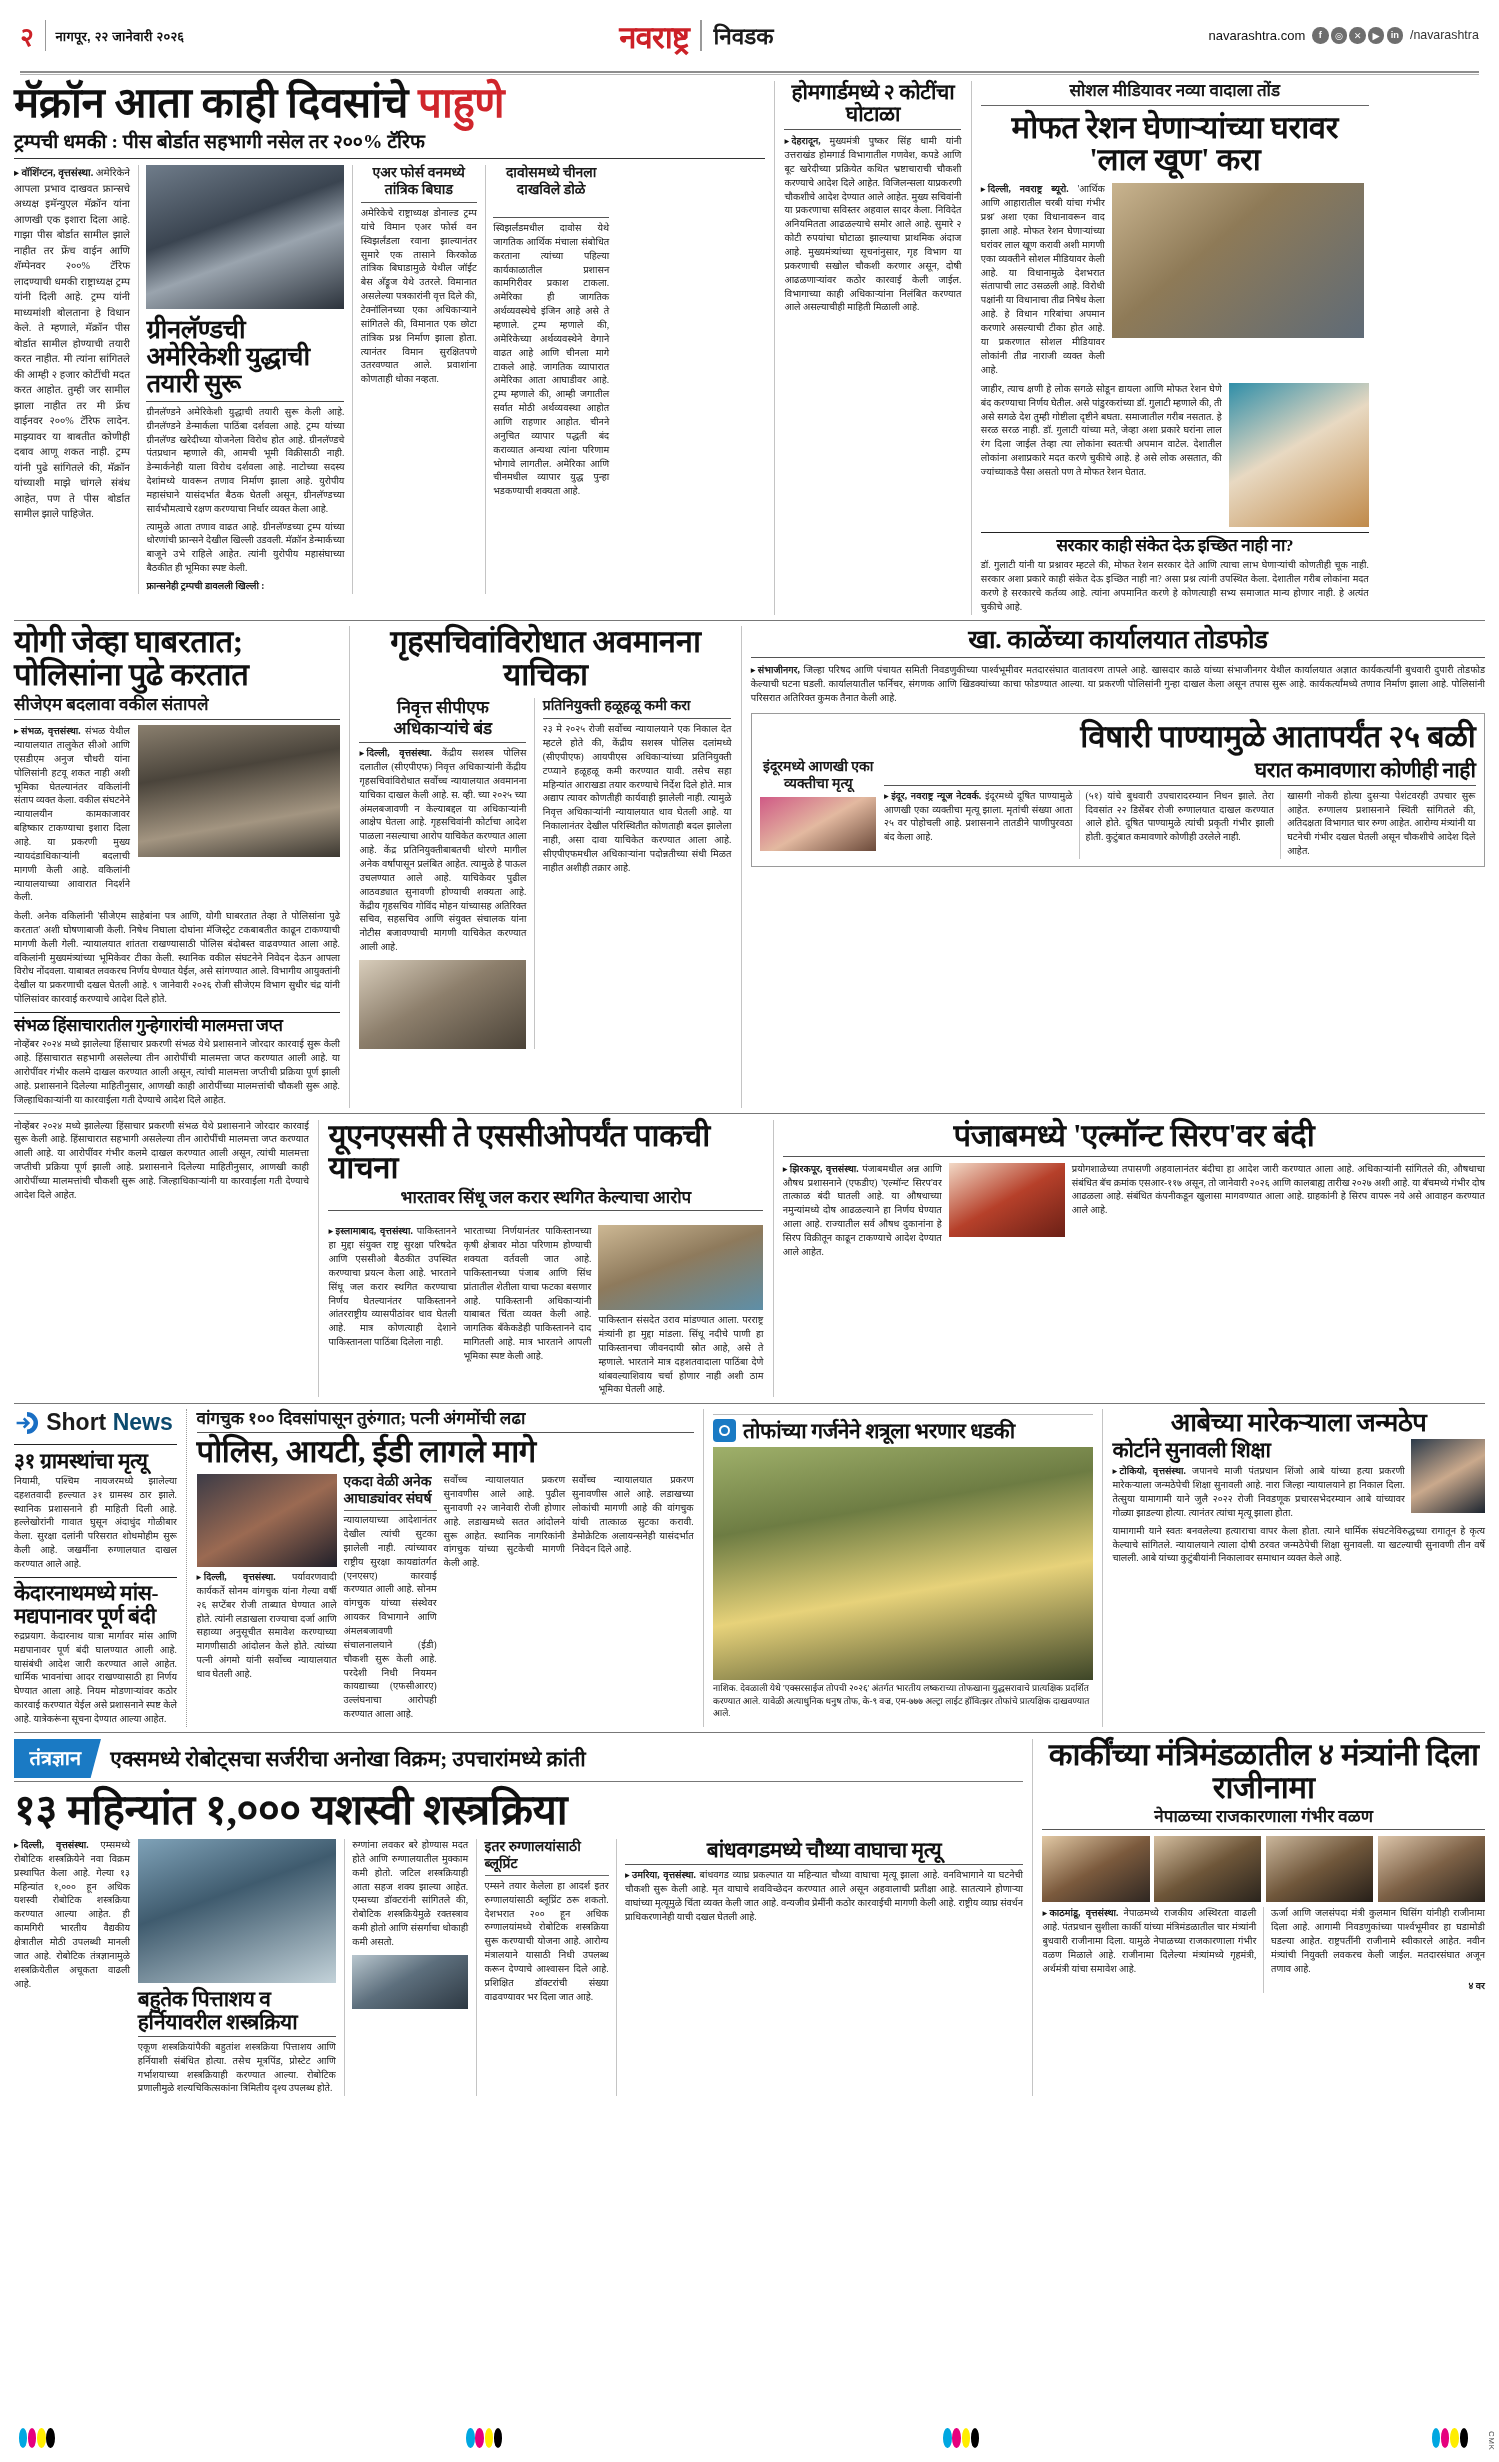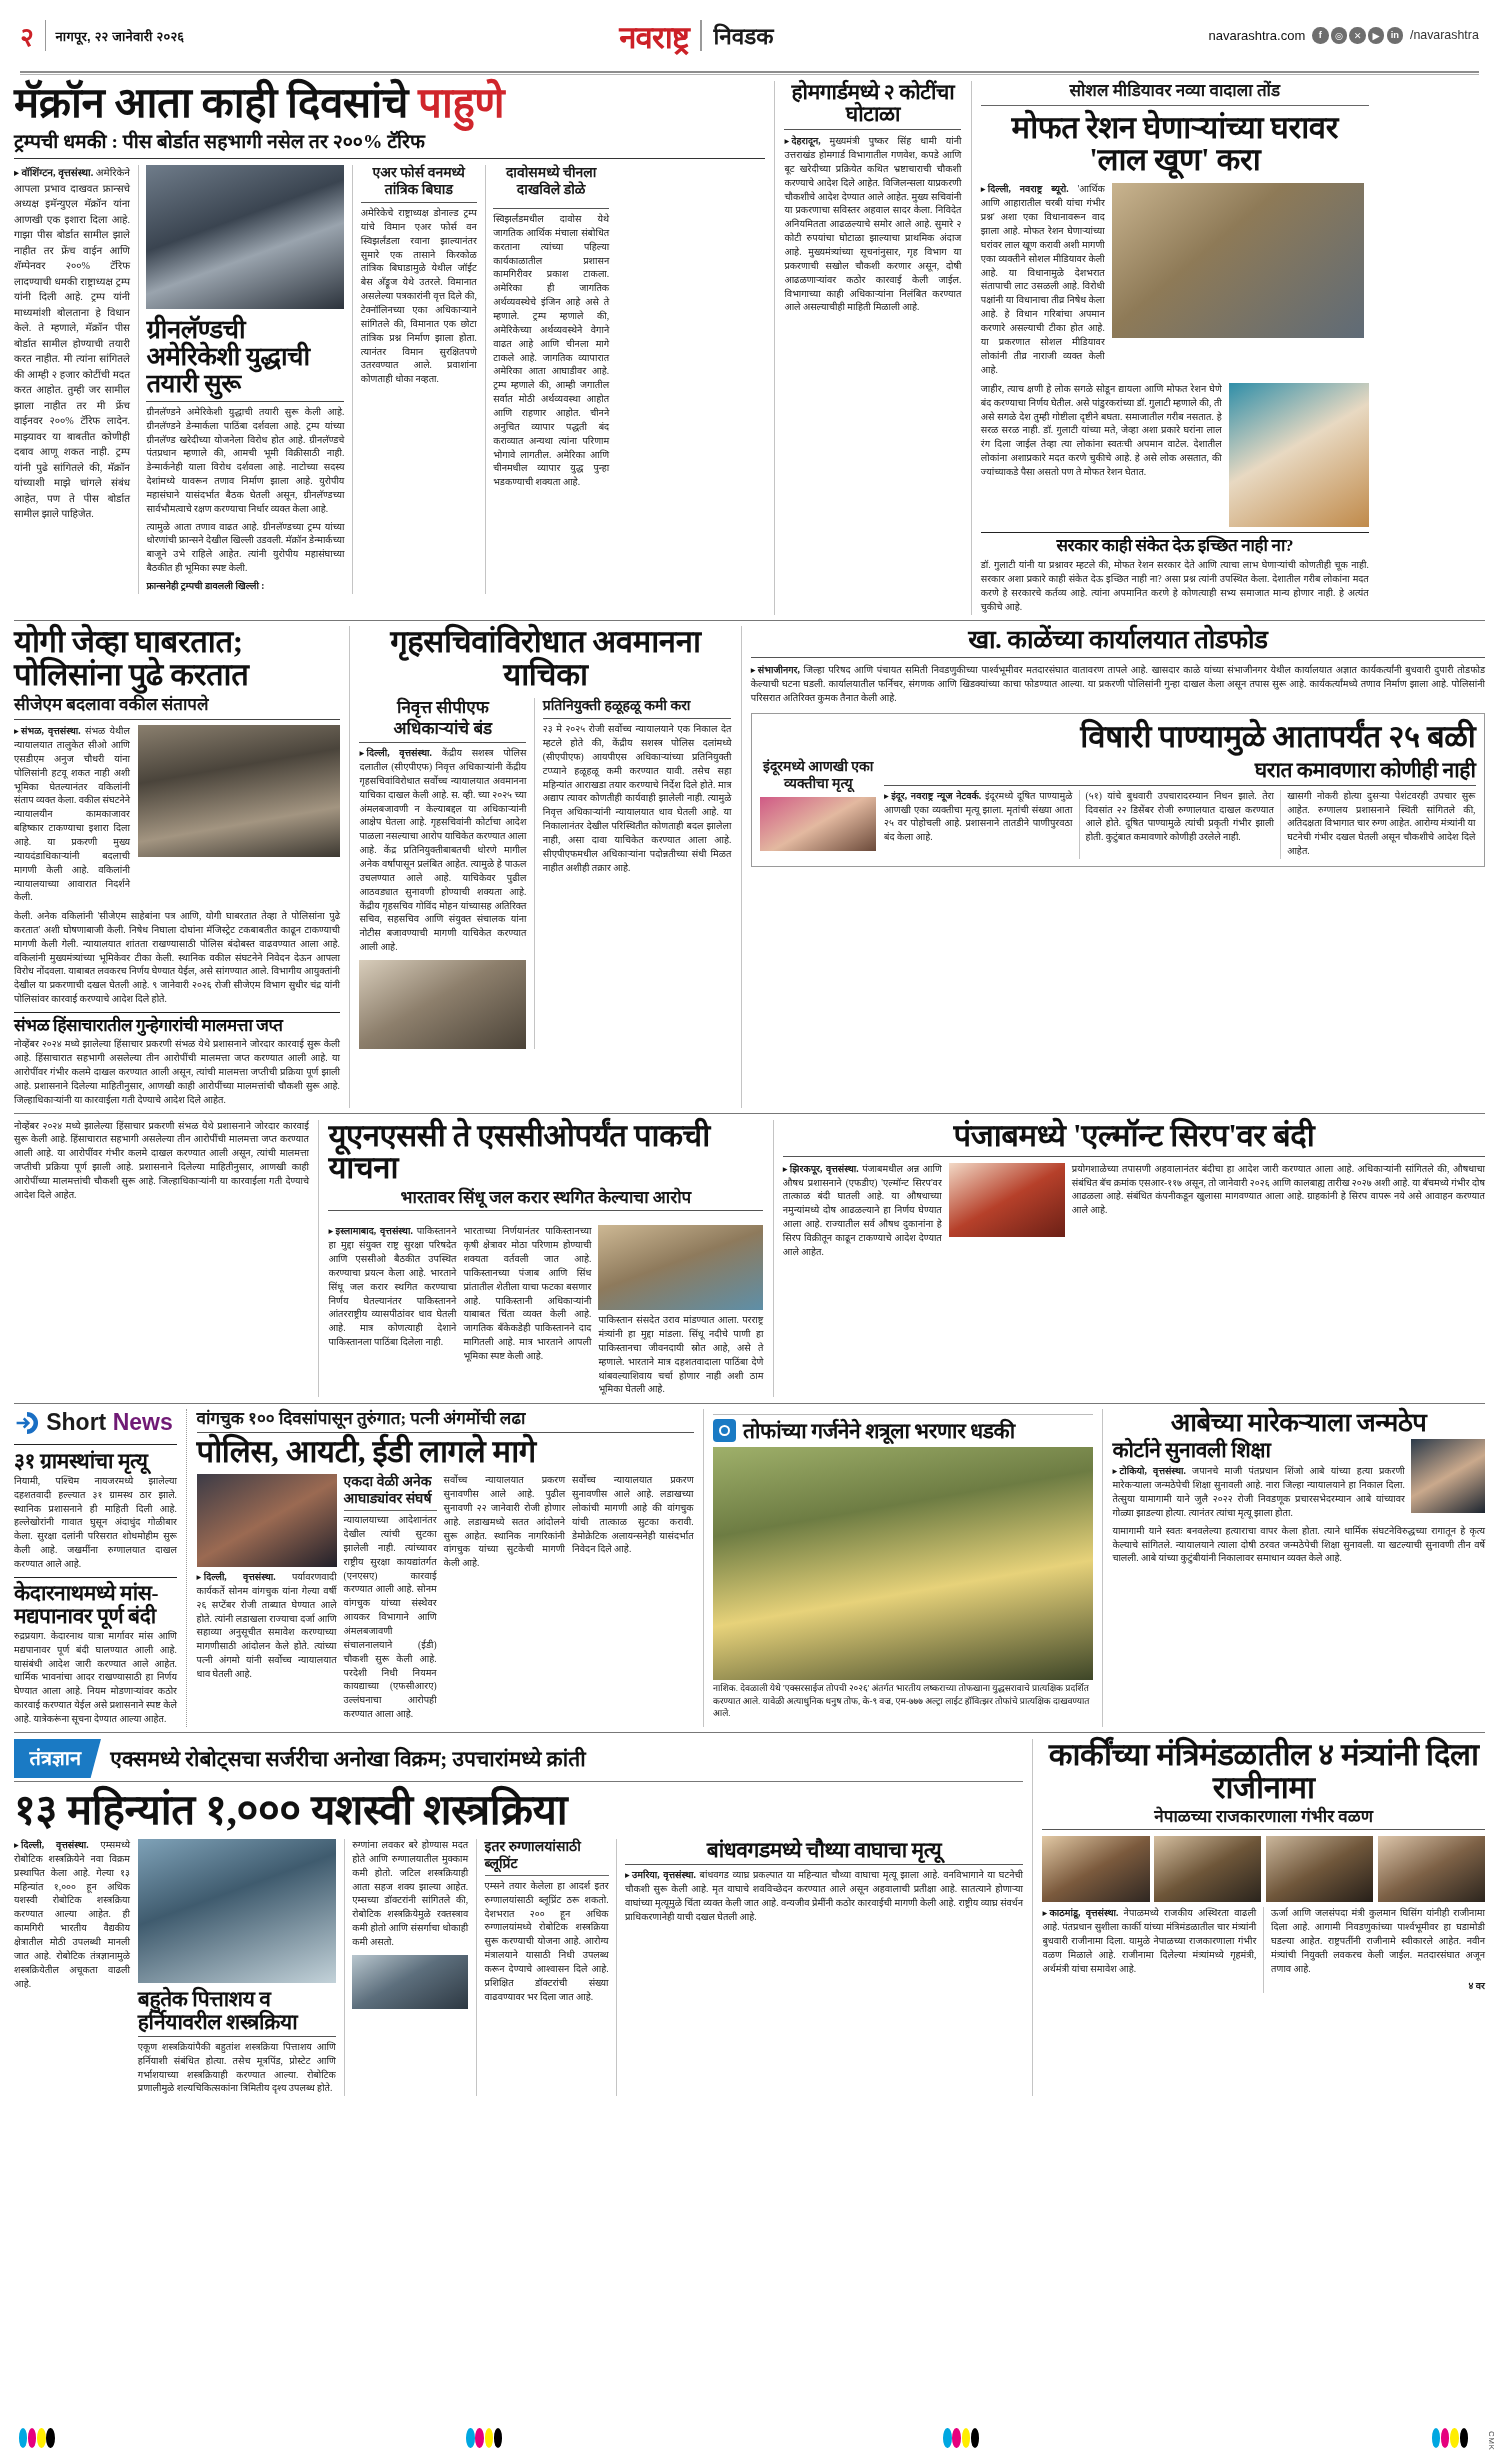--- a/index.html
+++ b/index.html
@@ -77,21 +77,21 @@
     font-size: 20px; padding: 5.4px 20px 7px 15.5px; font-family: "Liberation Serif", serif;
     clip-path: polygon(0 0, 100% 0, 88% 100%, 0 100%);
   }
   .sectag-wrap { display: flex; align-items: center; gap: 9.3px; }
   .sectag-title { font-family: "Liberation Serif", serif; font-weight: 700; font-size: 21px; }
 
   .shortnews-hdr { display: flex; align-items: center; gap: 6.2px; padding-bottom: 3.1px; }
   .sn-icon { width: 26px; height: 26px; flex: none; }
   .sn-text { font-size: 23px; font-weight: 800; font-family: "Liberation Sans", sans-serif; }
   .sn-text .b1 { color: #1b1b1b; }
-  .sn-text .b2 { color: #701a75; }
+  .sn-text .b2 { color: #0c4a6e; }
 
   .cam-hdr { display: flex; align-items: center; gap: 7px; }
   .cam-icon { width: 23px; height: 23px; background: #1a7ac4; border-radius: 3.9px;
               display: flex; align-items: center; justify-content: center; flex: none; }
   .cam-lens { width: 11px; height: 11px; border-radius: 50%; border: 2.3px solid #fff; }
 
   .vdot { border-left: 0.8px dotted #9a9a9a; }
 
   
   .p-trump { background: linear-gradient(160deg,#6f7c8a 0%,#3a4450 40%,#9aa4ae 60%,#2c333c 100%); }
@@ -167,21 +167,21 @@
           <p class="body-txt sm" style="margin-top:3.9px">त्यामुळे आता तणाव वाढत आहे. ग्रीनलॅण्डच्या ट्रम्प यांच्या धोरणांची फ्रान्सने देखील खिल्ली उडवली. मॅक्रॉन डेन्मार्कच्या बाजूने उभे राहिले आहेत. त्यांनी युरोपीय महासंघाच्या बैठकीत ही भूमिका स्पष्ट केली.</p>
           <p class="body-txt sm" style="margin-top:3.9px;font-weight:700">फ्रान्सनेही ट्रम्पची डावलली खिल्ली :</p>
         </div>
         <div class="vline"></div>
         <div class="col" style="width:116px">
           <div class="kicker kicker-sm" style="border-bottom:0.8px solid #555;padding-bottom:3.1px">एअर फोर्स वनमध्ये तांत्रिक बिघाड</div>
           <p class="body-txt sm" style="margin-top:3.9px">अमेरिकेचे राष्ट्राध्यक्ष डोनाल्ड ट्रम्प यांचे विमान एअर फोर्स वन स्विझर्लंडला रवाना झाल्यानंतर सुमारे एक तासाने किरकोळ तांत्रिक बिघाडामुळे येथील जॉईंट बेस अँड्रूज येथे उतरले. विमानात असलेल्या पत्रकारांनी वृत्त दिले की, टेक्नॉलिनच्या एका अधिकाऱ्याने सांगितले की, विमानात एक छोटा तांत्रिक प्रश्न निर्माण झाला होता. त्यानंतर विमान सुरक्षितपणे उतरवण्यात आले. प्रवाशांना कोणताही धोका नव्हता.</p>
         </div>
         <div class="vline"></div>
         <div class="col" style="width:116px">
-          <div class="kicker kicker-sm" style="border-bottom:0.8px solid #555;padding-bottom:9px">दावोसमध्ये चीनला दाखविले डोळे</div>
+          <div class="kicker kicker-sm" style="border-bottom:0.8px solid #555;padding-bottom:18px">दावोसमध्ये चीनला दाखविले डोळे</div>
           <p class="body-txt sm" style="margin-top:3.9px">स्विझर्लंडमधील दावोस येथे जागतिक आर्थिक मंचाला संबोधित करताना त्यांच्या पहिल्या कार्यकाळातील प्रशासन कामगिरीवर प्रकाश टाकला. अमेरिका ही जागतिक अर्थव्यवस्थेचे इंजिन आहे असे ते म्हणाले. ट्रम्प म्हणाले की, अमेरिकेच्या अर्थव्यवस्थेने वेगाने वाढत आहे आणि चीनला मागे टाकले आहे. जागतिक व्यापारात अमेरिका आता आघाडीवर आहे. ट्रम्प म्हणाले की, आम्ही जगातील सर्वात मोठी अर्थव्यवस्था आहोत आणि राहणार आहोत. चीनने अनुचित व्यापार पद्धती बंद कराव्यात अन्यथा त्यांना परिणाम भोगावे लागतील. अमेरिका आणि चीनमधील व्यापार युद्ध पुन्हा भडकण्याची शक्यता आहे.</p>
         </div>
       </div>
     </div>
 
     <div class="vline"></div>
 
     <div class="col" style="width:177px">
       <h1 class="hl hl-md" style="text-align:center;border-bottom:0.8px solid #555;padding-bottom:3.9px">होमगार्डमध्ये २ कोटींचा घोटाळा</h1>
       <p class="body-txt sm" style="margin-top:4.7px"><span class="dateline">देहरादून,</span> <span>मुख्यमंत्री पुष्कर सिंह धामी यांनी उत्तराखंड होमगार्ड विभागातील गणवेश, कपडे आणि बूट खरेदीच्या प्रक्रियेत कथित भ्रष्टाचाराची चौकशी करण्याचे आदेश दिले आहेत. विजिलन्सला याप्रकरणी चौकशीचे आदेश देण्यात आले आहेत. मुख्य सचिवांनी या प्रकरणाचा सविस्तर अहवाल सादर केला. निविदेत अनियमितता आढळल्याचे समोर आले आहे. सुमारे २ कोटी रुपयांचा घोटाळा झाल्याचा प्राथमिक अंदाज आहे. मुख्यमंत्र्यांच्या सूचनांनुसार, गृह विभाग या प्रकरणाची सखोल चौकशी करणार असून, दोषी आढळणाऱ्यांवर कठोर कारवाई केली जाईल. विभागाच्या काही अधिकाऱ्यांना निलंबित करण्यात आले असल्याचीही माहिती मिळाली आहे.</span></p>

